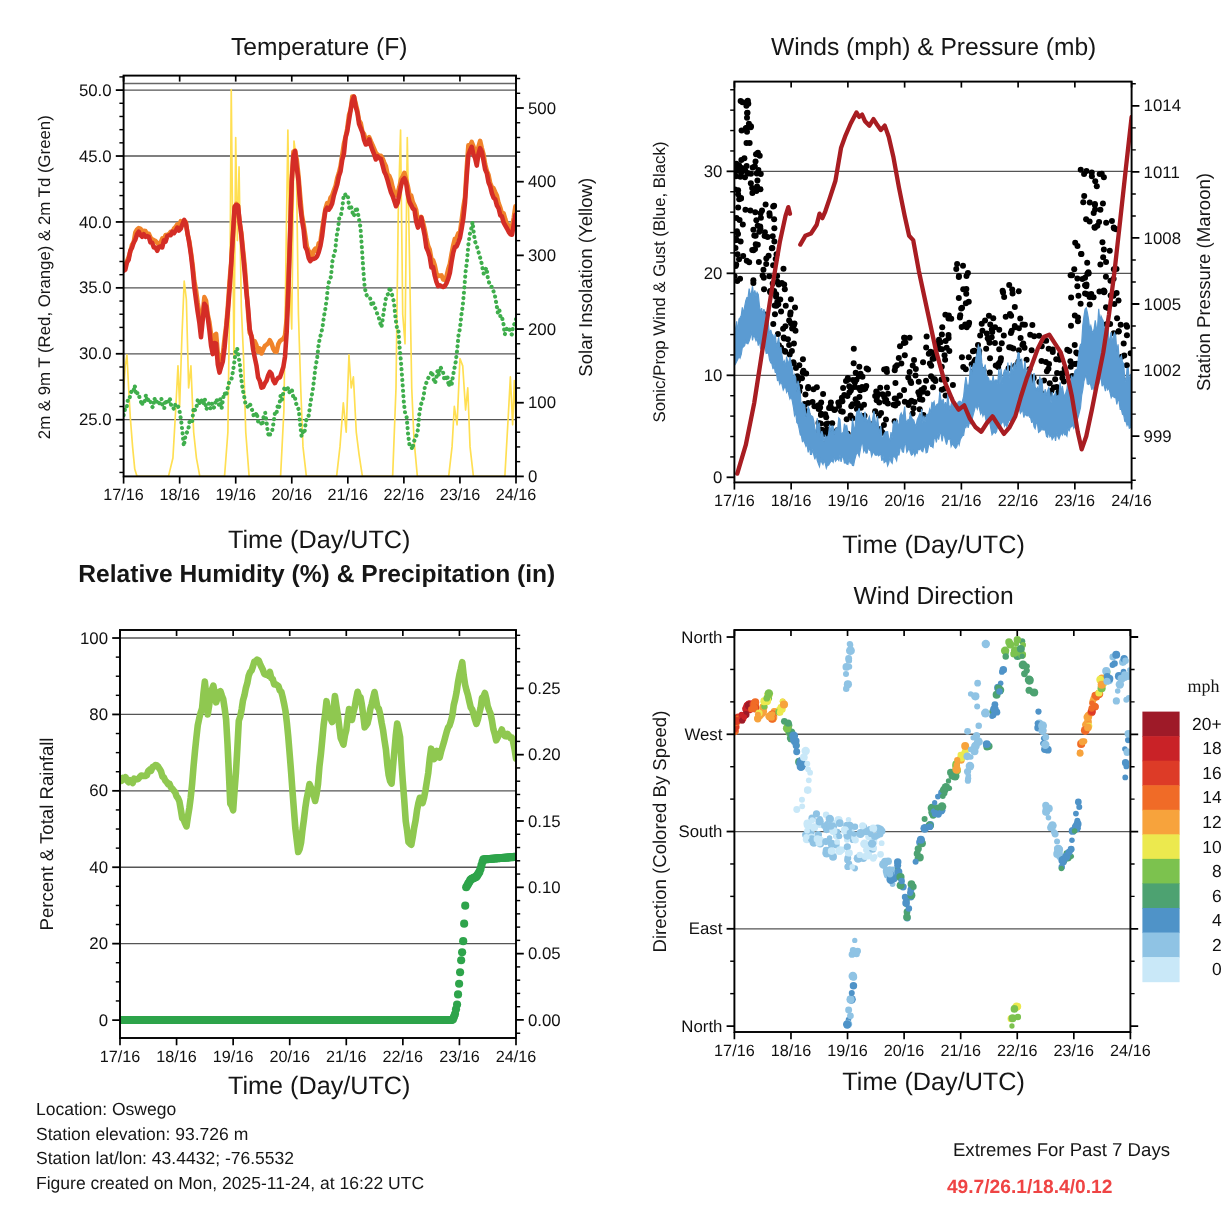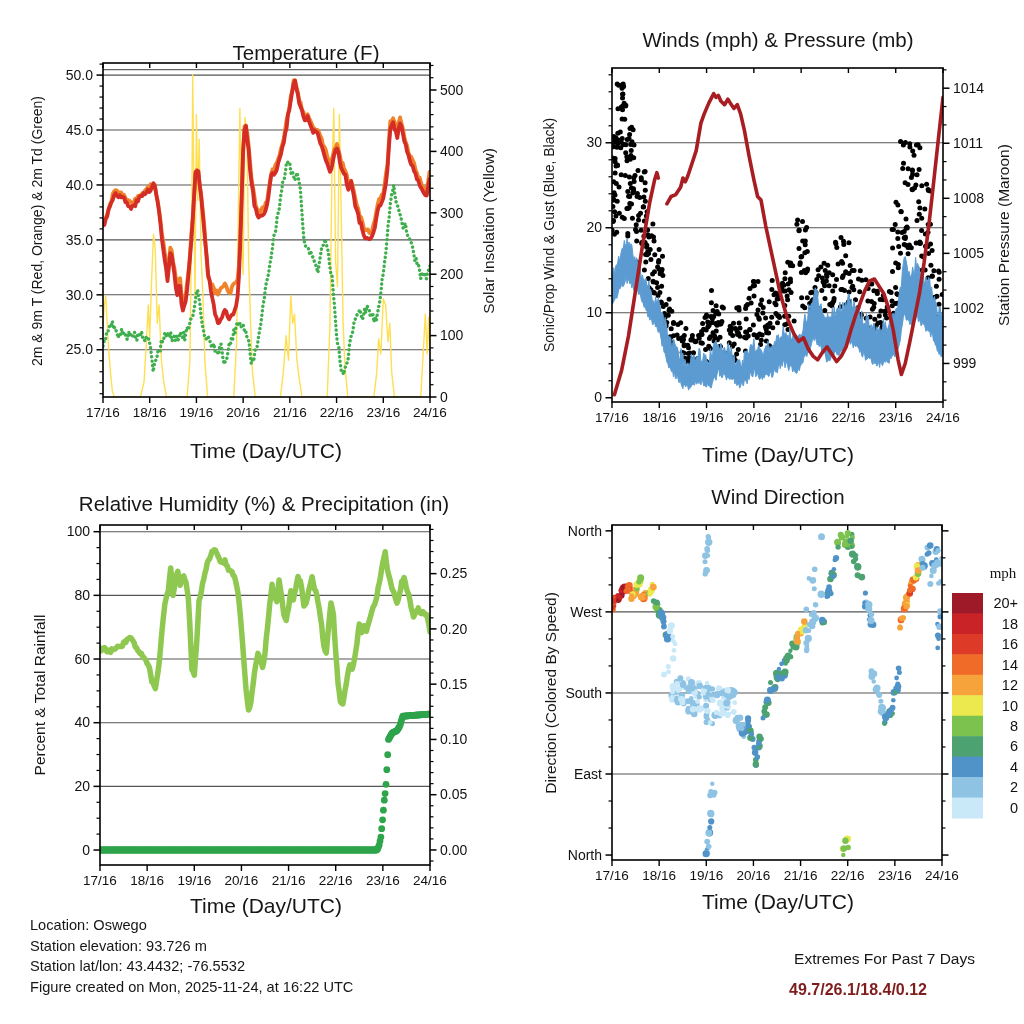--- a/index.html
+++ b/index.html
@@ -6,21 +6,21 @@
   #fig{position:relative;width:1024px;height:1024px;background:#fff;overflow:hidden;
        font-family:"Liberation Sans", sans-serif;color:#111;}
   #plot-svg{position:absolute;left:0;top:0;}
   .ovl{position:absolute;white-space:nowrap;color:#161616;}
   .title{font-size:20.5px;transform:translate(-50%,-50%);}
   .xlabel{font-size:21px;transform:translate(-50%,-50%);}
   .ylab{font-size:15.5px;transform:translate(-50%,-50%) rotate(-90deg);}
   .ylab-sm{font-size:14px;transform:translate(-50%,-50%) rotate(-90deg);}
   .foot{font-size:14.6px;} 
   .foot-r2{font-size:15.5px;}
-  .red-val{color:#7f1d1d;font-weight:bold;font-size:16px;}
+  .red-val{color:#ef4444;font-weight:bold;font-size:16px;}
   .cbtitle{font-size:15px;transform:translate(-50%,-50%);font-family:Liberation Serif, serif;}
   svg text{font-family:"Liberation Sans", sans-serif;fill:#111;}
 </style>
 </head>
 <body>
 
 <div id="fig">
   <svg id="plot-svg" width="1024" height="1024">
       <g>
         <clipPath id="clip0">
@@ -2064,23 +2064,23 @@
           <rect x="952" y="756.6363636363636" width="31" height="20.954545454545453" fill="#4f93c8"></rect>
           <text x="1018" y="771.8636363636364" text-anchor="end" font-size="14.5px">4</text>
           <rect x="952" y="777.090909090909" width="31" height="20.954545454545453" fill="#8fc3e4"></rect>
           <text x="1018" y="792.3181818181818" text-anchor="end" font-size="14.5px">2</text>
           <rect x="952" y="797.5454545454545" width="31" height="20.954545454545453" fill="#c9e8f8"></rect>
           <text x="1018" y="812.7727272727273" text-anchor="end" font-size="14.5px">0</text>
         </g>
       </g>
     </svg>
 
-  <div class="ovl title" style="left:266px;top:53px;margin-left:40px;">Temperature (F)</div>
+  <div class="ovl title" style="left:266px;top:40px;">Temperature (F)</div>
   <div class="ovl title" style="left:778px;top:40px;">Winds (mph) &amp; Pressure (mb)</div>
-  <div class="ovl title" style="left:264px;top:504px;">Relative Humidity (%) &amp; Precipitation (in)</div>
+  <div class="ovl title" style="left:264px;top:479px;font-weight:bold;">Relative Humidity (%) &amp; Precipitation (in)</div>
   <div class="ovl title" style="left:778px;top:497px;">Wind Direction</div>
 
   <div class="ovl xlabel" style="left:266px;top:451px;">Time (Day/UTC)</div>
   <div class="ovl xlabel" style="left:778px;top:455px;">Time (Day/UTC)</div>
   <div class="ovl xlabel" style="left:266px;top:906px;">Time (Day/UTC)</div>
   <div class="ovl xlabel" style="left:778px;top:902px;">Time (Day/UTC)</div>
 
   <div class="ovl ylab-sm" style="left:37px;top:231px;">2m &amp; 9m T (Red, Orange) &amp; 2m Td (Green)</div>
   <div class="ovl ylab" style="left:489px;top:231px;">Solar Insolation (Yellow)</div>
   <div class="ovl ylab-sm" style="left:549px;top:235px;">Sonic/Prop Wind &amp; Gust (Blue, Black)</div>

